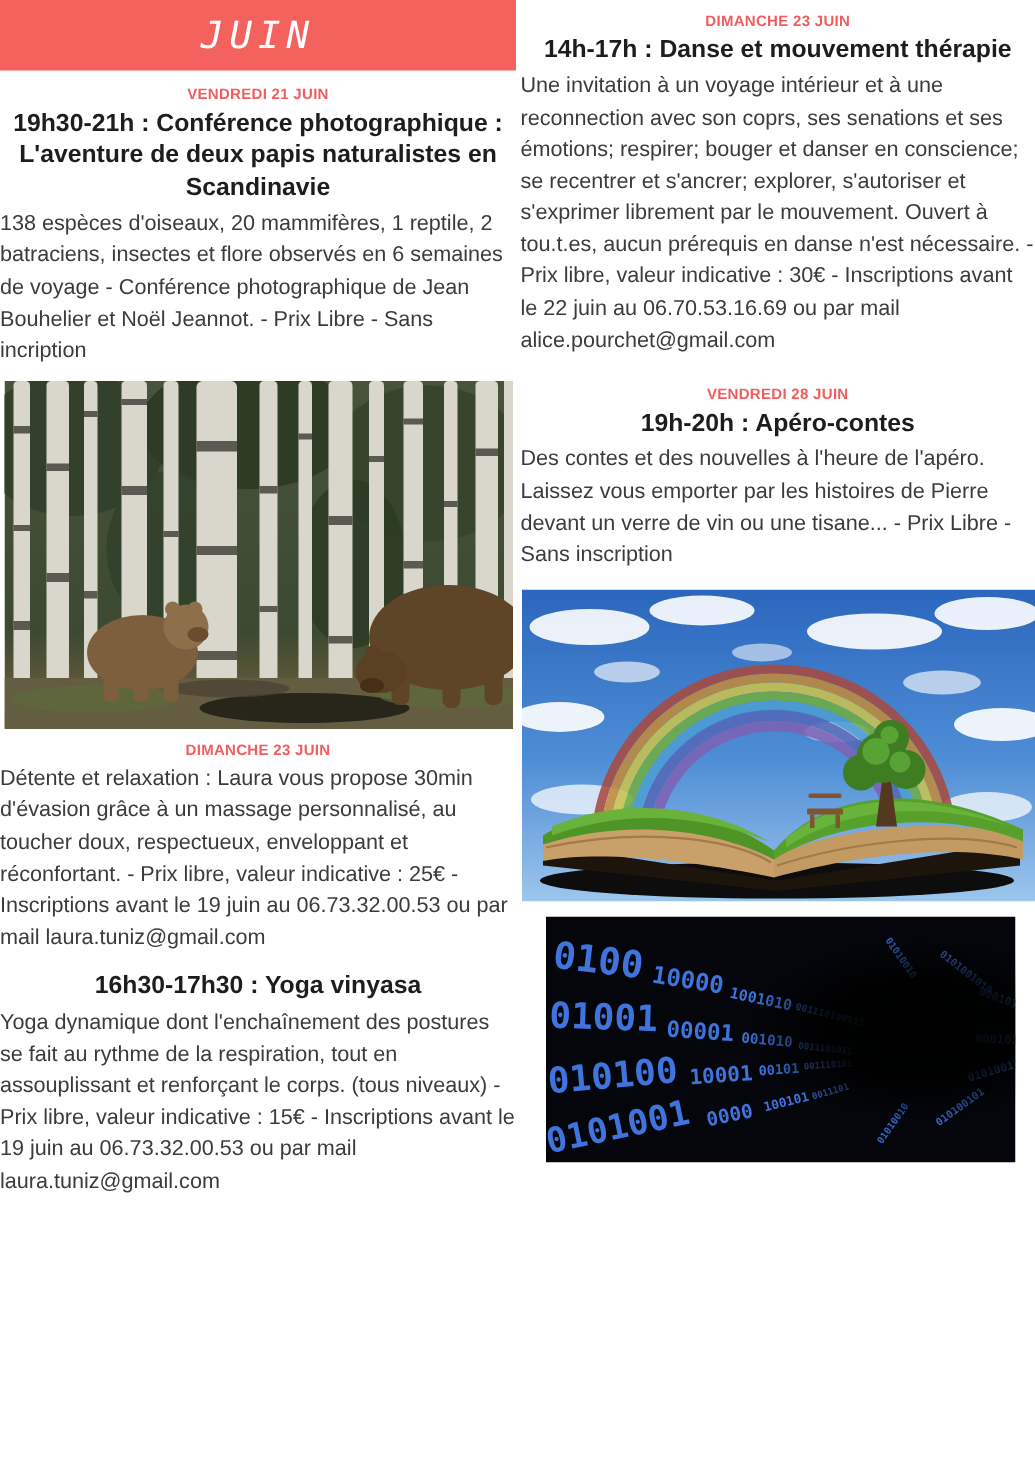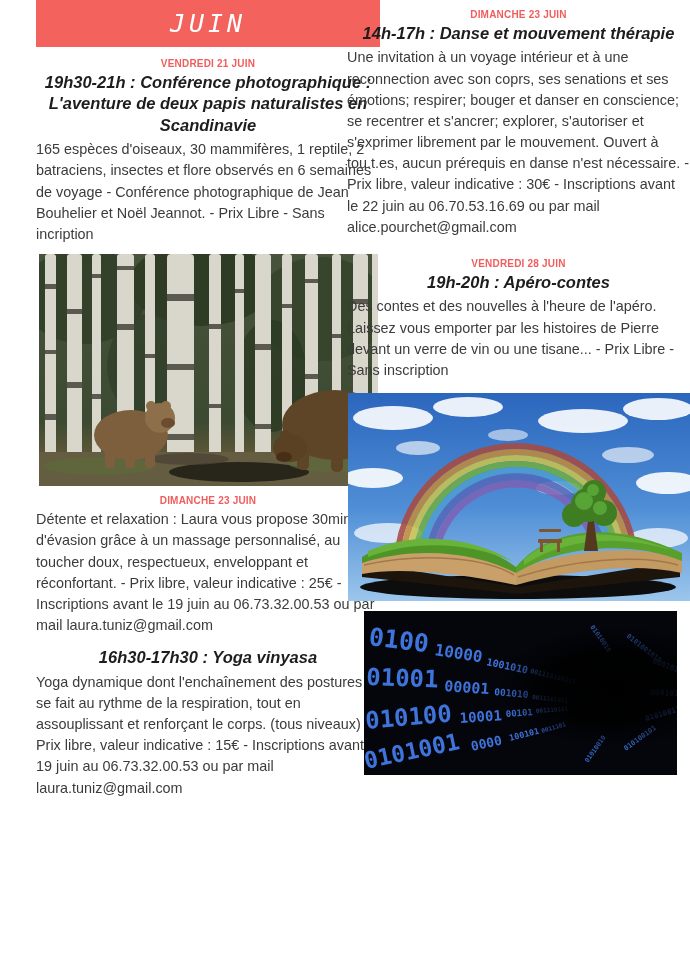--- a/index.html
+++ b/index.html
@@ -1,27 +1,27 @@
 <!DOCTYPE html>
 <html><head>
 <meta charset="utf-8">
 <style>
   html,body{margin:0;padding:0;background:#ffffff;}
   .page{position:relative;width:690px;height:975px;background:#ffffff;
         font-family:"Liberation Sans",sans-serif;overflow:hidden;}
   .col{position:absolute;top:0;}
-  .col-left{left:0;width:344px;padding-left:36px;}
+  .col-left{left:0;width:344px;}
   .col-right{left:347px;width:343px;}
   .banner{height:47px;background:#f4625d;display:flex;align-items:center;justify-content:center;}
   .banner-text{color:#ffffff;font-family:"DejaVu Sans Mono",monospace;font-style:italic;
                font-size:25px;letter-spacing:4px;}
   .evt-date{color:#f15d5d;font-weight:bold;font-size:10px;text-align:center;
             letter-spacing:.2px;margin:0;}
   .evt-title{font-size:16.5px;font-weight:bold;color:#1d1d1d;text-align:center;
-             line-height:1.3;margin:3px 6px 0 6px;font-style:italic;}
+             line-height:1.3;margin:3px 6px 0 6px;}
   .evt-desc{font-size:14.4px;color:#3b3b3b;text-align:left;line-height:1.47;
             margin:3px 0 0 0;}
   .photo{line-height:0;}
   .photo-bears{margin:9px 0 0 3px;}
   .photo-rainbow{margin:12px 0 0 1px;}
   .photo-binary{margin:10px 0 0 17px;}
   .mt-sec{margin-top:20px;}
   .mt-sm{margin-top:11px;}
   .mt-top{margin-top:9px;}
 </style>
@@ -31,21 +31,21 @@
 <div class="page">
 
   <div class="col col-left">
 
     <div class="banner">
       <span class="banner-text">JUIN</span>
     </div>
 
     <div class="evt-date mt-sm">VENDREDI 21 JUIN</div>
     <div class="evt-title">19h30-21h : Conférence photographique : L'aventure de deux papis naturalistes en Scandinavie</div>
-    <p class="evt-desc">165 espèces d'oiseaux, 30 mammifères, 1 reptile, 2 batraciens, insectes et flore observés en 6 semaines de voyage - Conférence photographique de Jean Bouhelier et Noël Jeannot. - Prix Libre - Sans incription</p>
+    <p class="evt-desc">138 espèces d'oiseaux, 20 mammifères, 1 reptile, 2 batraciens, insectes et flore observés en 6 semaines de voyage - Conférence photographique de Jean Bouhelier et Noël Jeannot. - Prix Libre - Sans incription</p>
 
     <div class="photo photo-bears">
       <svg width="339" height="232" viewBox="0 0 339 232" preserveAspectRatio="none">
         <defs>
           <linearGradient id="fbg" x1="0" y1="0" x2="0" y2="1">
             <stop offset="0" stop-color="#47543b"></stop>
               <stop offset="0.72" stop-color="#3c4a31"></stop>
             <stop offset="0.86" stop-color="#5c5638"></stop>
               <stop offset="1" stop-color="#4b4a2e"></stop>
           </linearGradient>

